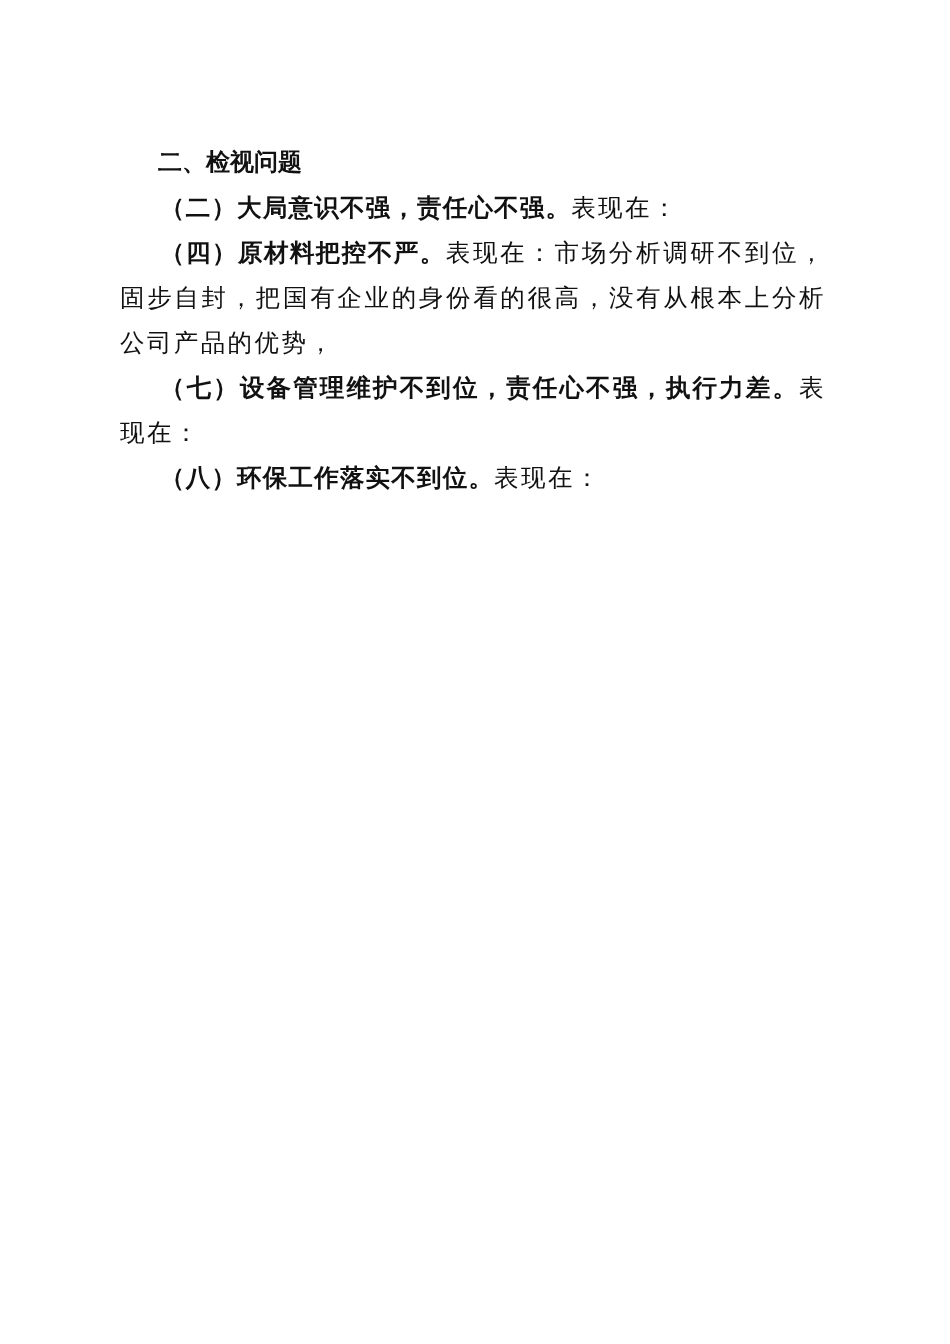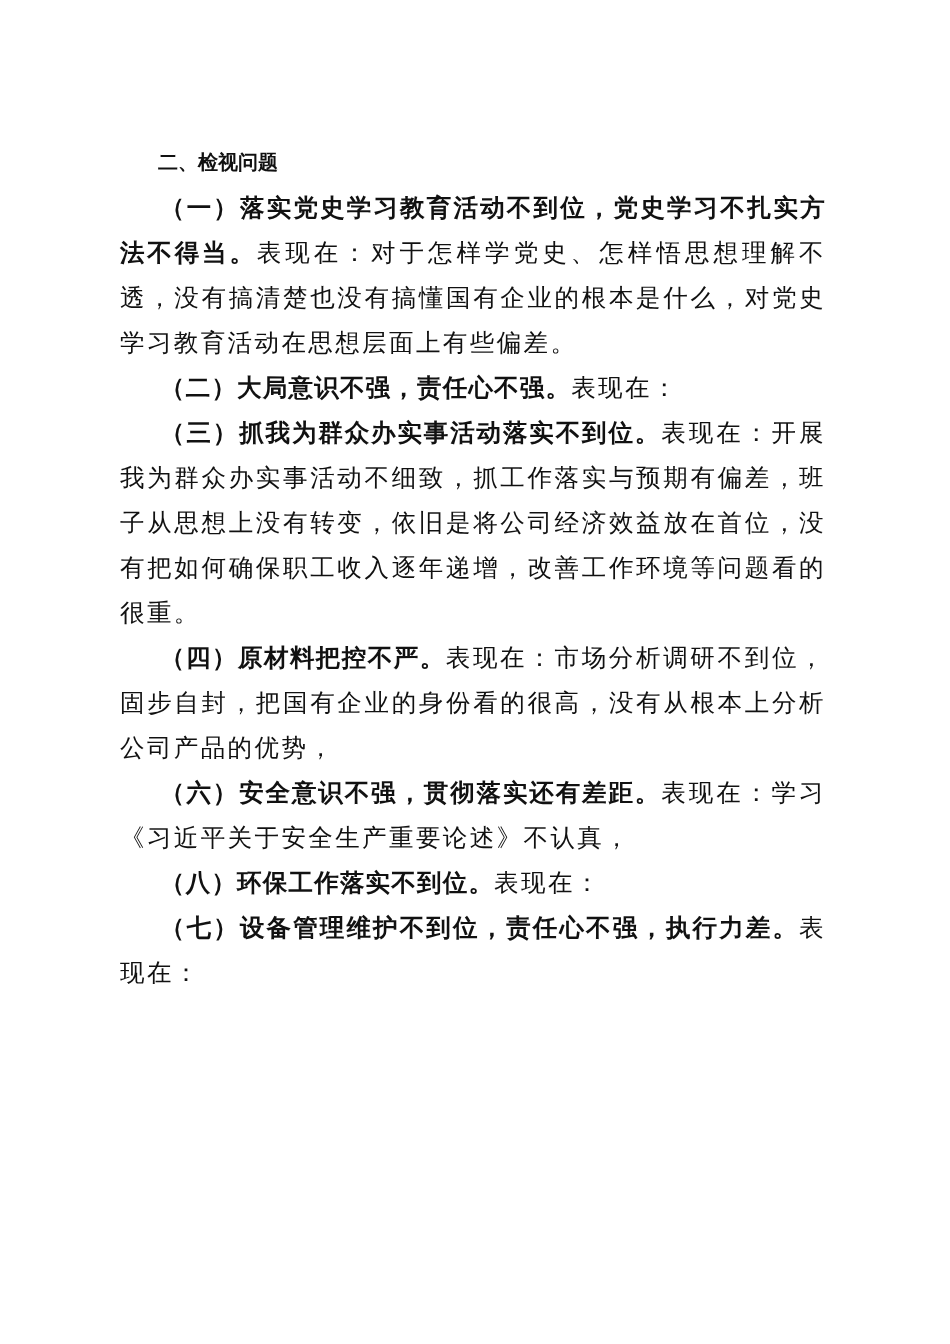--- a/index.html
+++ b/index.html
@@ -17,21 +17,21 @@
     }
     .page {
       position: absolute;
       left: 120px;
       top: 140px;
       width: 706px;
     }
     .heading {
       font-family: "DejaVu Sans", "Liberation Sans", sans-serif;
       font-weight: bold;
-      font-size: 20px;
+      font-size: 24px;
       line-height: 45px;
       height: 45px;
       padding-left: 38px;
       letter-spacing: 0px;
       white-space: nowrap;
     }
     .para {
       font-size: 24.5px;
       line-height: 45px;
       text-indent: 40px;
@@ -48,30 +48,27 @@
       letter-spacing: 1.2px;
     }
   </style>
 </head>
 <body>
 
 <div class="page">
 
   <div class="heading">二、检视问题</div>
 
-  <p class="para"><span class="summary">（一）</span><span class="summary">落实党史学习教育活动不到位，党史学习不扎实方法不得当。</span><span class="body">表现在：对于怎样学党史、怎样悟思想理解不透，没有搞清楚也没有搞懂国有企业的根本是什么，对党史学习教育活动在思想层面上有些偏差。</span></p>
 
   <p class="para"><span class="summary">（二）</span><span class="summary">大局意识不强，责任心不强。</span><span class="body">表现在：</span></p>
 
-  <p class="para"><span class="summary">（三）</span><span class="summary">抓我为群众办实事活动落实不到位。</span><span class="body">表现在：开展我为群众办实事活动不细致，抓工作落实与预期有偏差，班子从思想上没有转变，依旧是将公司经济效益放在首位，没有把如何确保职工收入逐年递增，改善工作环境等问题看的很重。</span></p>
 
   <p class="para"><span class="summary">（四）</span><span class="summary">原材料把控不严。</span><span class="body">表现在：市场分析调研不到位，固步自封，把国有企业的身份看的很高，没有从根本上分析公司产品的优势，</span></p>
 
 
-  <p class="para"><span class="summary">（六）</span><span class="summary">安全意识不强，贯彻落实还有差距。</span><span class="body">表现在：学习《习近平关于安全生产重要论述》不认真，</span></p>
+
+  <p class="para"><span class="summary">（七）</span><span class="summary">设备管理维护不到位，责任心不强，执行力差。</span><span class="body">表现在：</span></p>
 
   <p class="para"><span class="summary">（八）</span><span class="summary">环保工作落实不到位。</span><span class="body">表现在：</span></p>
-
-  <p class="para"><span class="summary">（七）</span><span class="summary">设备管理维护不到位，责任心不强，执行力差。</span><span class="body">表现在：</span></p>
 
 
 
 </div>
 
 </body></html>

